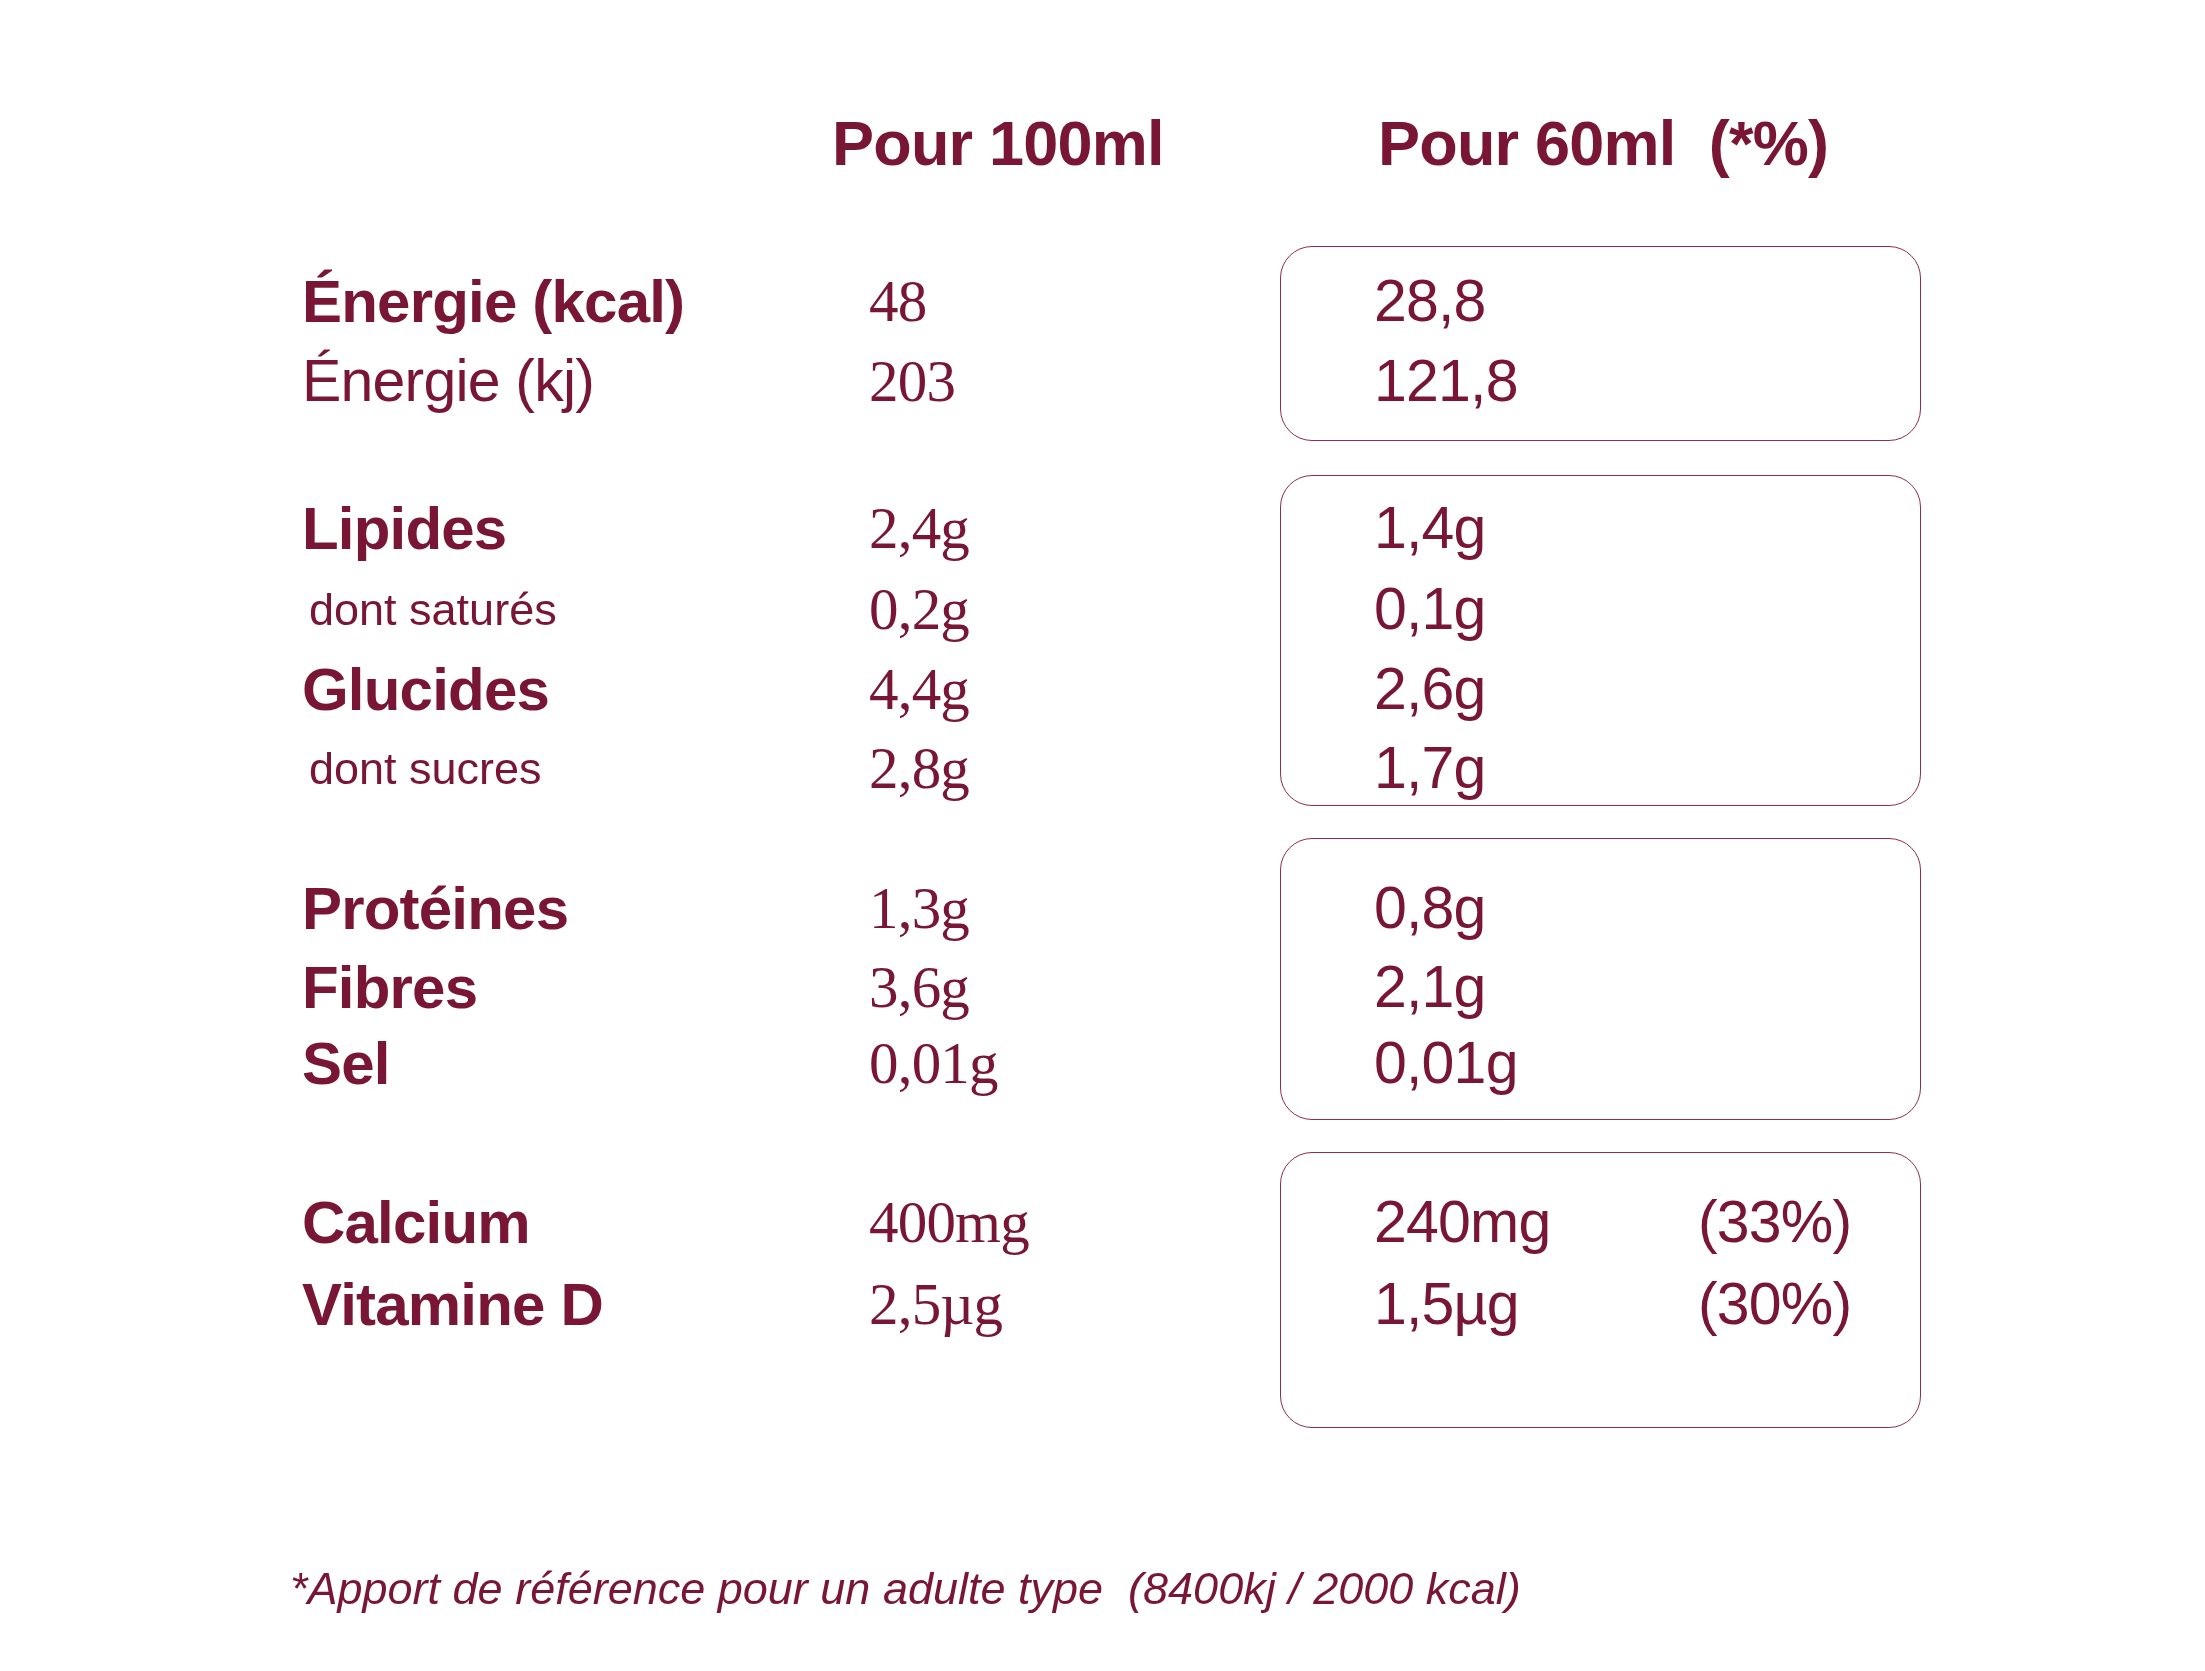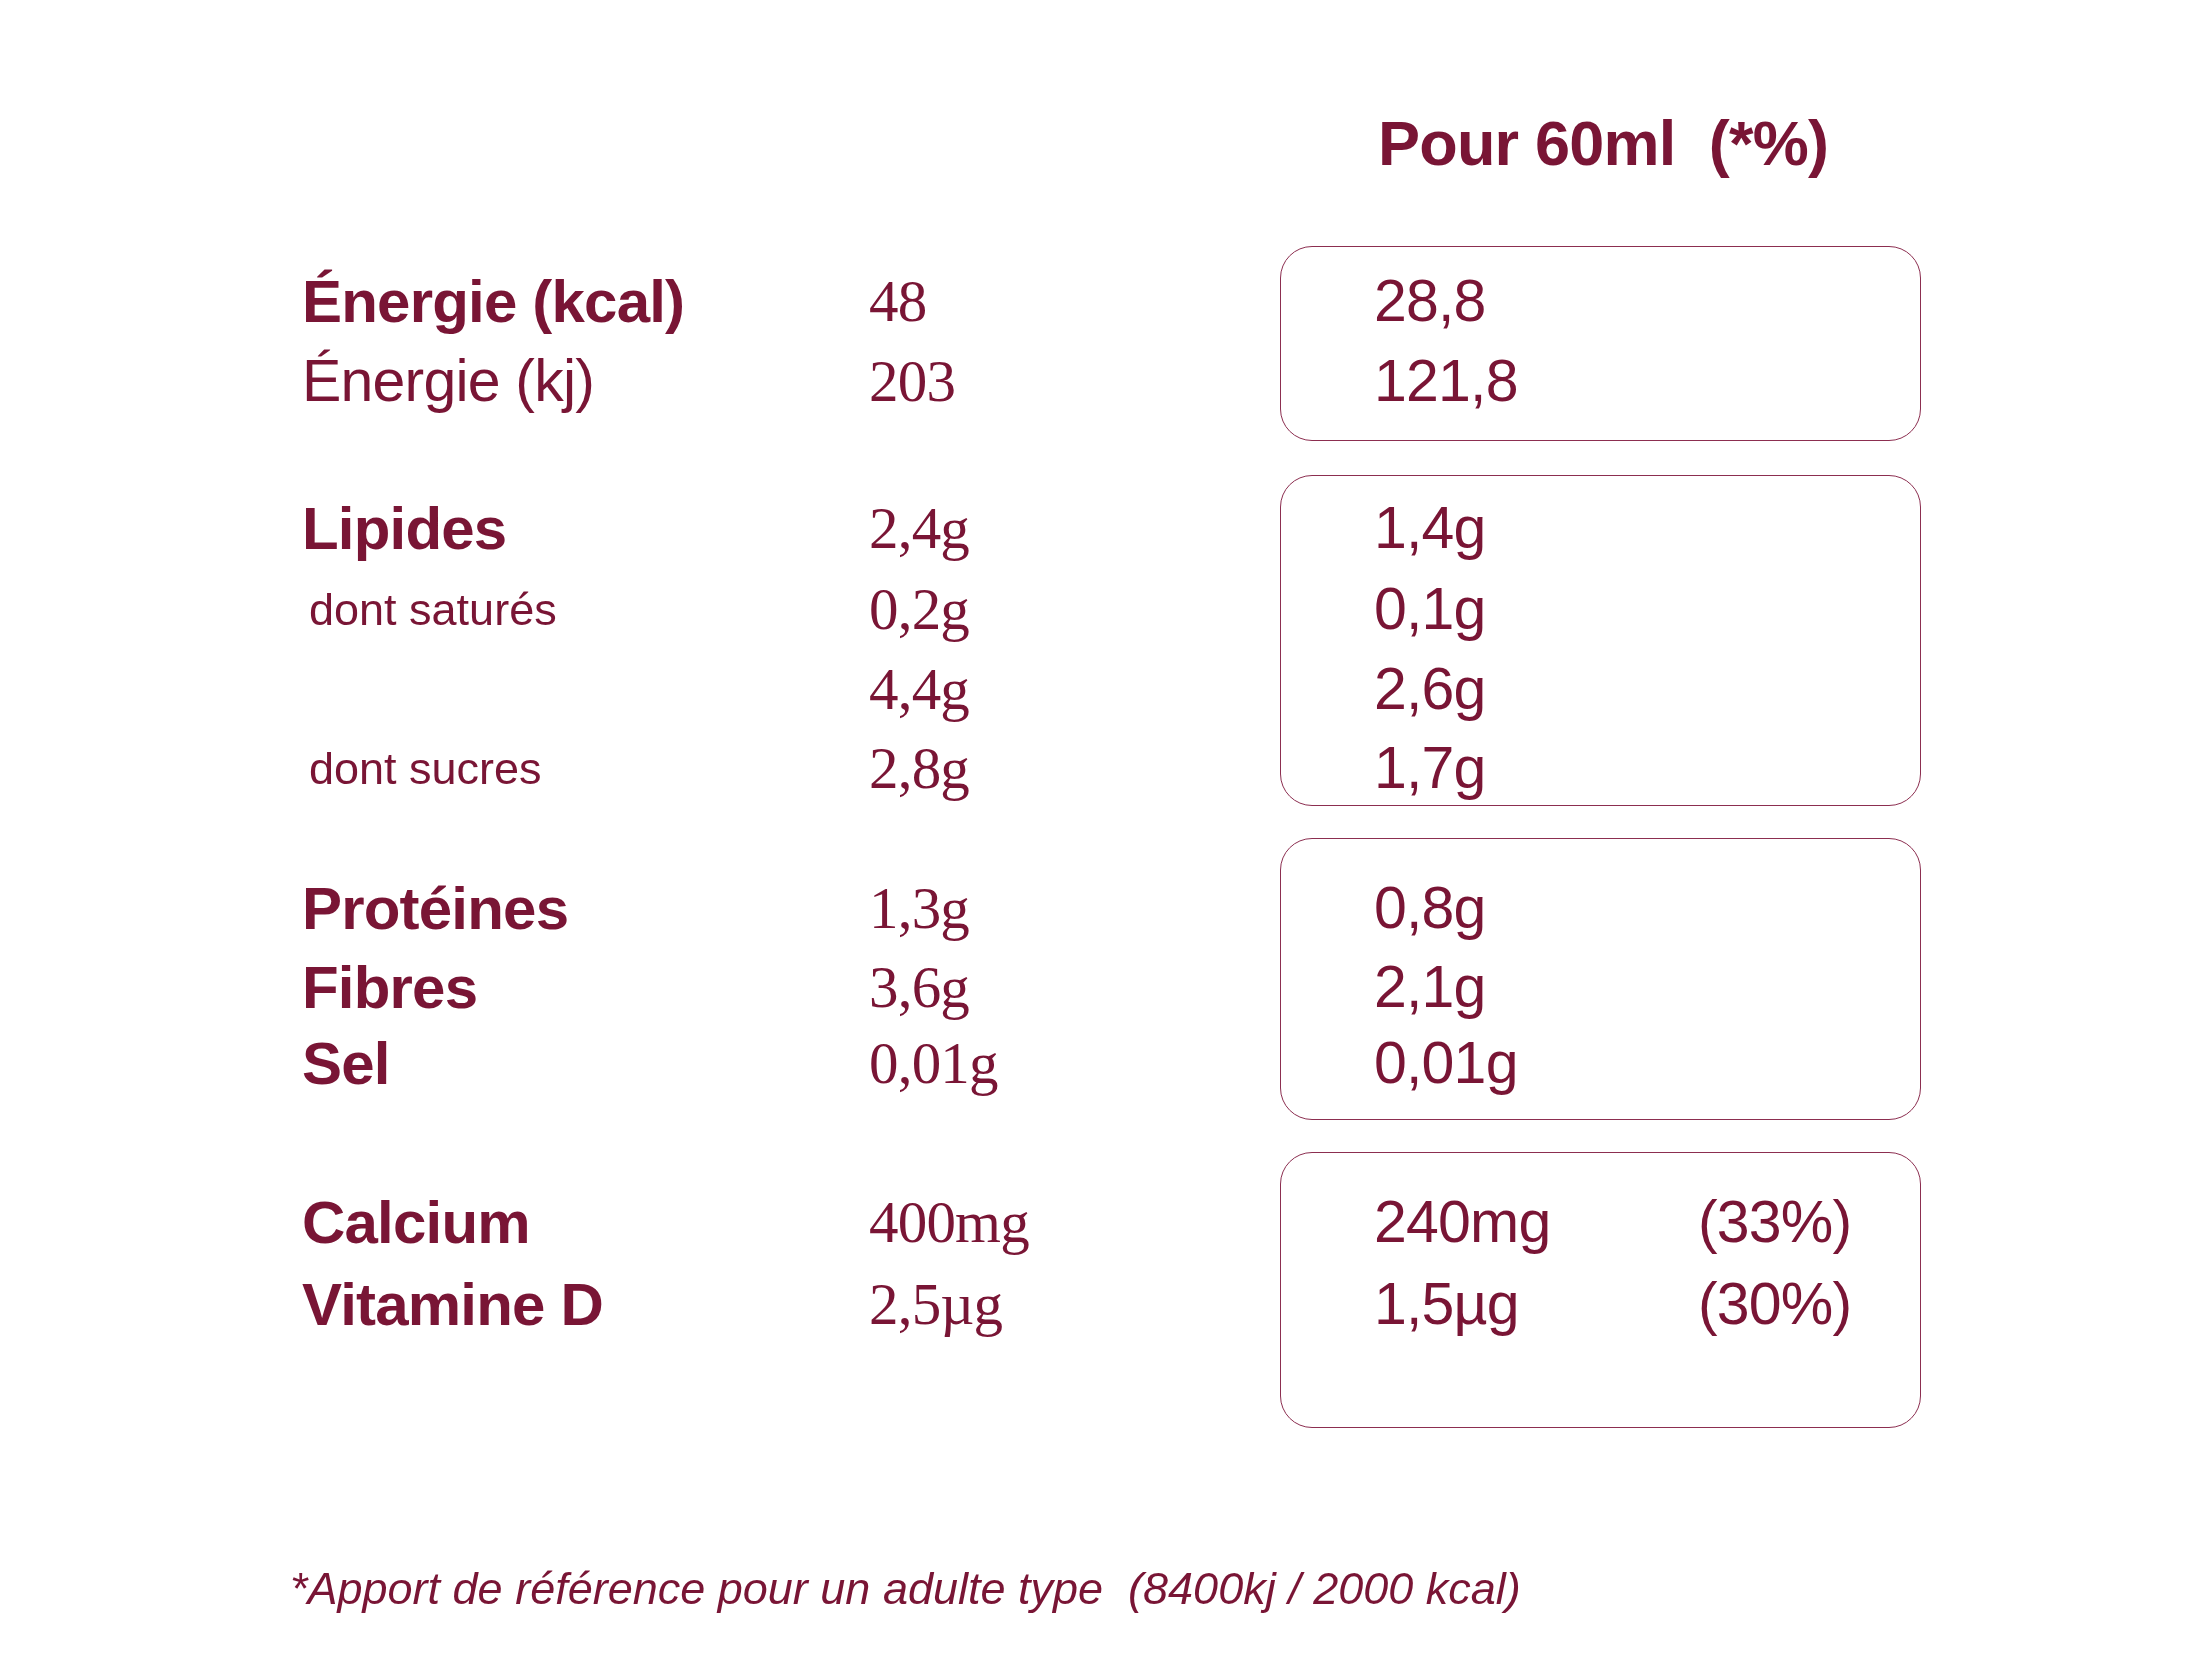--- a/index.html
+++ b/index.html
@@ -43,20 +43,21 @@
   #r0{top:263px;} #r1{top:343px;}
   #r2{top:490px;} #r3{top:571px;} #r4{top:651px;} #r5{top:730px;}
   #r6{top:870px;} #r7{top:949px;padding-left:24px;} #r8{top:1025px;}
   #r9{top:1184px;} #r10{top:1266px;} #r11{top:1339px;}
 </style>
 </head>
 <body>
 
 <div id="canvas">
 
+  <div id="hdr-100" class="hdr">Pour 100ml</div>
   <div id="hdr-60" class="hdr">Pour 60ml  (*%)</div>
 
   <div id="box-energie" class="groupbox"></div>
   <div id="box-lipides" class="groupbox"></div>
   <div id="box-proteines" class="groupbox"></div>
   <div id="box-mineraux" class="groupbox"></div>
 
   <div id="r0" class="row">
     <span class="cell lbl">Énergie (kcal)</span>
     <span class="cell v100">48</span>
@@ -71,20 +72,21 @@
     <span class="cell lbl">Lipides</span>
     <span class="cell v100">2,4g</span>
     <span class="cell v60">1,4g</span>
   </div>
   <div id="r3" class="row">
     <span class="cell lbl sub">dont saturés</span>
     <span class="cell v100">0,2g</span>
     <span class="cell v60">0,1g</span>
   </div>
   <div id="r4" class="row">
+    <span class="cell lbl">Glucides</span>
     <span class="cell v100">4,4g</span>
     <span class="cell v60">2,6g</span>
   </div>
   <div id="r5" class="row">
     <span class="cell lbl sub">dont sucres</span>
     <span class="cell v100">2,8g</span>
     <span class="cell v60">1,7g</span>
   </div>
   <div id="r6" class="row">
     <span class="cell lbl">Protéines</span>

